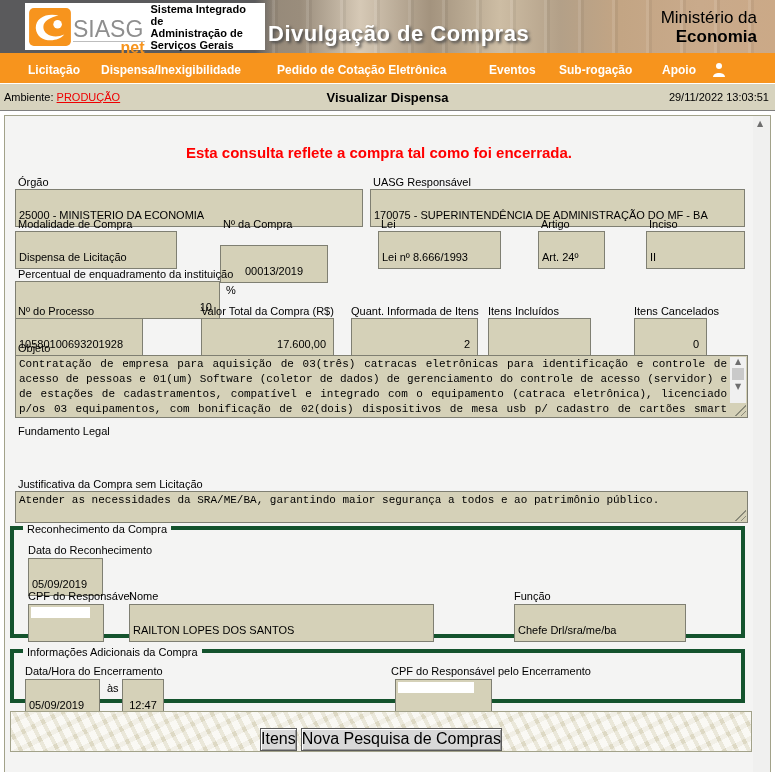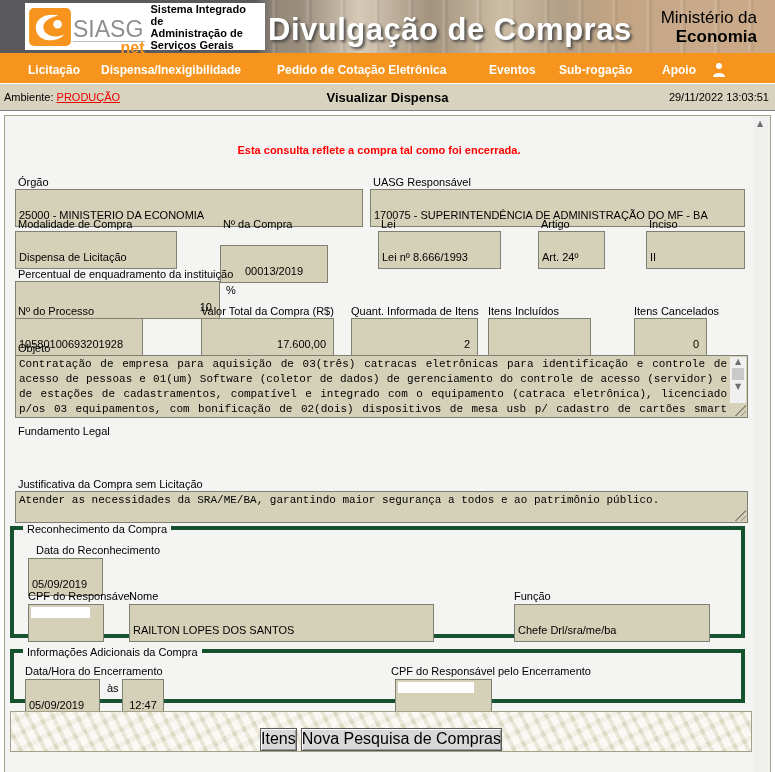--- a/index.html
+++ b/index.html
@@ -16,21 +16,21 @@
   .orange-strip { height:4px; background:#F7941D; }
   .logo-box { position:absolute; left:25px; top:3px; width:240px; height:47px;
     background:#fff; display:flex; align-items:center; padding:2px 4px; cursor:pointer; }
   .logo-glyph { width:42px; height:38px; flex:0 0 auto; }
   .logo-words { width:72px; margin-left:2px; line-height:1;margin-top:21px; }
   .logo-siasg { font-size:23px; color:#8E8E8E; letter-spacing:0; font-weight:normal;
     border-bottom:1px solid #bdbdbd; display:block; }
   .logo-net { display:block; text-align:right; color:#F7941D; font-weight:bold;
     font-size:16px; margin-top:-2px; }
   .logo-sub { margin-left:6px; font-size:11px; font-weight:bold; color:#000; line-height:12px; }
-  .banner-title { position:absolute; left:268px; top:12px; font-size:31px; font-weight:bold;
+  .banner-title { position:absolute; left:268px; top:21px; font-size:22px; font-weight:bold;
     color:#fff; text-shadow:2px 2px 3px rgba(70,70,70,.95); letter-spacing:.5px; white-space:nowrap; }
   .ministry { position:absolute; right:0; top:0; height:53px; width:160px; padding:8px 18px 0 0;
     text-align:right; color:#000; font-size:17px; line-height:19px; }
   .ministry b { font-size:17px; }
 
   
   .menubar { position:relative; height:26px; background:#F7941D; }
   .mi { position:absolute; top:6px; color:#fff; font-size:12px; font-weight:bold;
     text-decoration:none; white-space:nowrap; cursor:pointer; }
   .usr { position:absolute; top:5px; left:712px; cursor:pointer; }
@@ -45,21 +45,21 @@
   .sb-dt { position:absolute; right:6px; top:7px; font-size:11px; color:#000; }
 
   
   .main { position:relative; margin:4px 4px 0 4px; width:767px; height:657px;
     border:1px solid #A2A28A; border-bottom:none; background:#F4F4F3; }
   .pg-scroll { position:absolute; top:0; right:0; bottom:0; width:17px; background:#F0F0EF; }
   .pg-scroll .arr { position:absolute; top:3px; left:4px; }
   .arr { font-size:8px; color:#6e6e6e; line-height:9px; font-family:"DejaVu Sans",sans-serif; }
 
   .notice { position:absolute; top:28px; left:0; width:748px; text-align:center;
-    color:#FF0000; font-size:11px; font-weight:bold; }
+    color:#FF0000; font-size:15px; font-weight:bold; }
 
   .lbl { position:absolute; font-size:11px; color:#000; white-space:nowrap; }
   .fld { position:absolute; height:17px; background:#D5D1B8; border:1px solid #7F7F72;
     font-size:11px; line-height:15px; color:#000; padding:18px 3px; white-space:nowrap; overflow:hidden; }
   .fld.r { text-align:right; padding-right:7px; }
   .fld.c { text-align:center; }
   .redact { position:absolute; left:2px; top:2px; width:80%; height:11px; background:#fff; }
 
   .ta { position:absolute; background:#D5D1B8; border:1px solid #7F7F72; }
   .ta-text { position:absolute; top:1px; bottom:1px; left:3px; right:20px; overflow:hidden;
@@ -192,30 +192,30 @@
   <div class="lbl" style="left:13px;top:309px">Fundamento Legal</div>
 
   <div class="lbl" style="left:13px;top:362px">Justificativa da Compra sem Licitação</div>
   <div class="ta" style="left:10px;top:375px;width:733px;height:32px">
     <div class="ta-text noscroll">Atender as necessidades da SRA/ME/BA, garantindo maior segurança a todos e ao patrimônio público.</div>
     <div class="rz"></div>
   </div>
 
   <div class="fs" style="left:5px;top:410px;width:735px;height:112px">
     <span class="fs-legend">Reconhecimento da Compra</span>
-    <div class="lbl" style="left:22px;top:14px">Data do Reconhecimento</div>
+    <div class="lbl" style="left:14px;top:14px">Data do Reconhecimento</div>
     <div class="fld" style="left:14px;top:28px;width:75px">05/09/2019</div>
     <div class="lbl" style="left:14px;top:60px">CPF do Responsável</div>
     <div class="fld" style="left:14px;top:74px;width:76px">
       <span class="redact"></span>
     </div>
     <div class="lbl" style="left:115px;top:60px">Nome</div>
     <div class="fld" style="left:115px;top:74px;width:305px">RAILTON LOPES DOS SANTOS</div>
     <div class="lbl" style="left:500px;top:60px">Função</div>
-    <div class="fld" style="left:500px;top:74px;width:196px">Chefe Drl/sra/me/ba</div>
+    <div class="fld" style="left:500px;top:74px;width:172px">Chefe Drl/sra/me/ba</div>
   </div>
 
   <div class="fs" style="left:5px;top:533px;width:735px;height:54px">
     <span class="fs-legend">Informações Adicionais da Compra</span>
     <div class="lbl" style="left:11px;top:12px">Data/Hora do Encerramento</div>
     <div class="fld" style="left:11px;top:26px;width:75px">05/09/2019</div>
     <div class="lbl" style="left:93px;top:29px">às</div>
     <div class="fld c" style="left:108px;top:26px;width:42px">12:47</div>
     <div class="lbl" style="left:377px;top:12px">CPF do Responsável pelo Encerramento</div>
     <div class="fld" style="left:381px;top:26px;width:97px">

